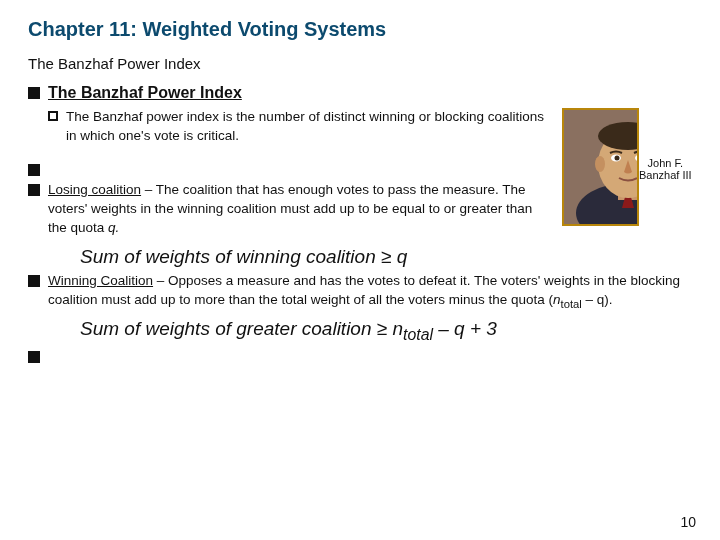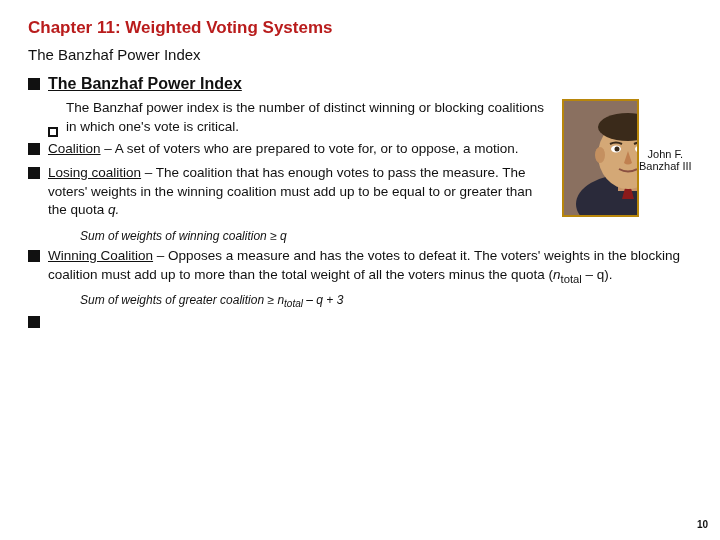--- a/index.html
+++ b/index.html
@@ -16,24 +16,24 @@
 
     .slide {
       width: 720px;
       height: 540px;
       background: #fff;
       padding: 18px 28px 12px 28px;
       position: relative;
     }
 
     .header-title {
-      font-size: 17px;
+      font-size: 20px;
       font-weight: bold;
-      color: #b91c1c;
-      margin-bottom: 8px;
+      color: #0c4a6e;
+      margin-bottom: 14px;
     }
 
     .header-subtitle {
       font-size: 15px;
       color: #111;
       margin-bottom: 12px;
     }
 
     .content-area {
       display: flex;
@@ -97,23 +97,23 @@
 
     .photo-caption {
       font-size: 11px;
       color: #111;
       margin-top: 3px;
       text-align: center;
     }
 
     .sub-bullet {
       display: flex;
-      align-items: flex-end;
+      align-items: flex-start;
       margin-left: 20px;
-      margin-bottom: 3px;
+      margin-bottom: 15px;
     }
 
     .sub-bullet-sq {
       display: inline-block;
       width: 10px;
       height: 10px;
       border: 2px solid #111;
       margin-right: 8px;
       margin-top: 3px;
       flex-shrink: 0;
@@ -134,32 +134,31 @@
       font-size: 13.5px;
       line-height: 1.4;
     }
 
     .underline-word {
       text-decoration: underline;
     }
 
     .formula-line {
       margin-left: 52px;
-      font-size: 12px;
+      font-size: 19px;
       margin-bottom: 4px;
       font-style: italic;
     }
 
     .page-number {
       position: absolute;
       bottom: 10px;
-      right: 12px;
-      font-size: 10px;
-      color: #111;
-      font-weight: bold;
+      right: 24px;
+      font-size: 14px;
+      color: #111;
     }
   </style>
 </head>
 <body>
 
 <div class="slide">
 
   <div class="header-title">Chapter 11:  Weighted Voting Systems</div>
   <div class="header-subtitle">The Banzhaf Power Index</div>
 
@@ -173,23 +172,20 @@
     <div class="top-row">
       <div class="top-left">
 
         <div class="sub-bullet">
           <span class="sub-bullet-sq"></span>
           <span class="sub-bullet-text">The Banzhaf power index is the number of distinct winning or blocking coalitions in which one's vote is critical.</span>
         </div>
 
         <div class="main-bullet">
           <span class="bullet-square"></span>
-          <span class="main-bullet-text">
-            <span class="underline-word">Coalition</span><span> – A set of voters who are prepared to vote for, or to oppose, a motion.</span>
-          </span>
         </div>
 
         <div class="main-bullet">
           <span class="bullet-square"></span>
           <span class="main-bullet-text">
             <span class="underline-word">Losing coalition</span><span> – The coalition that has enough votes to pass the measure.  The voters' weights in the winning coalition must add up to be equal to or greater than the quota </span><span><em>q.</em></span>
           </span>
         </div>
       </div>
 

